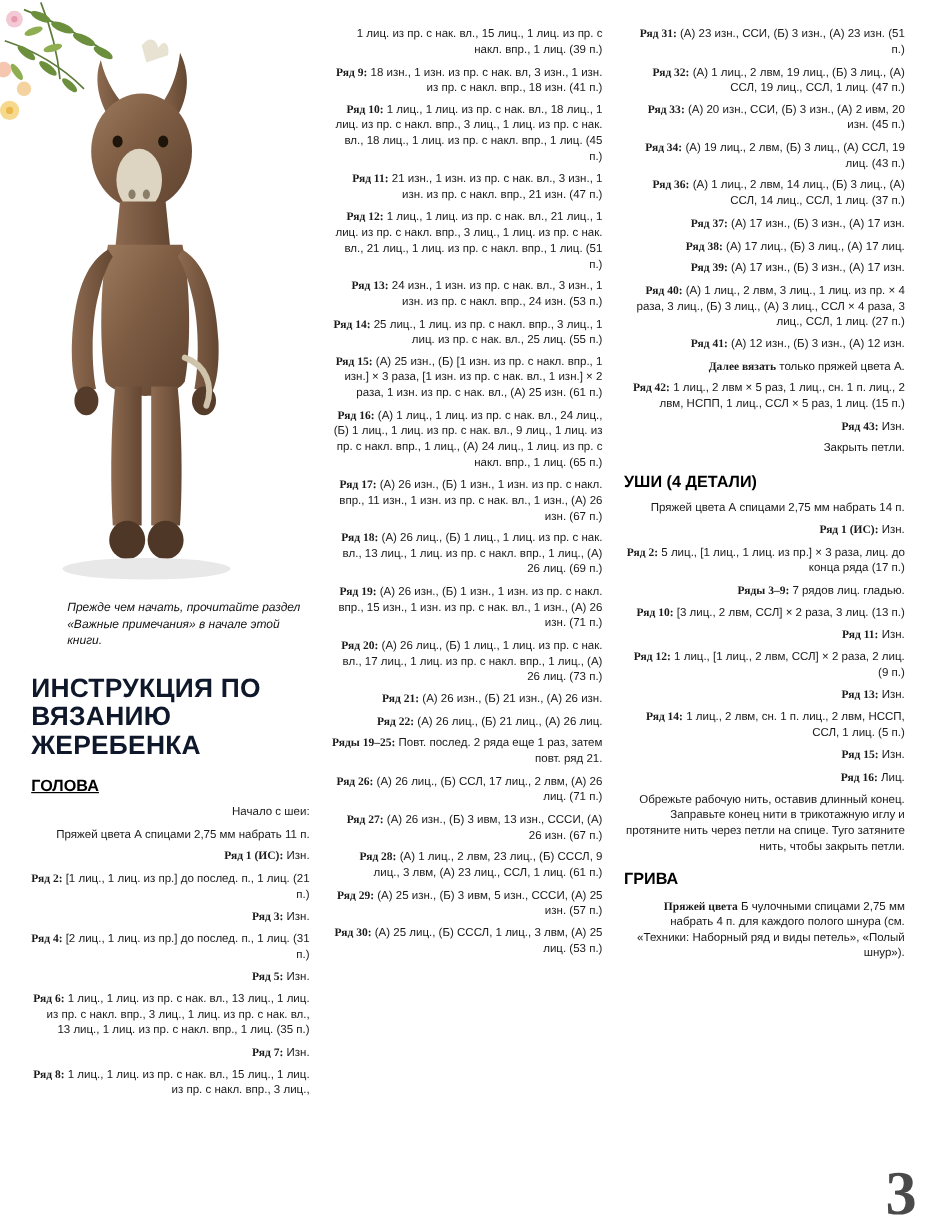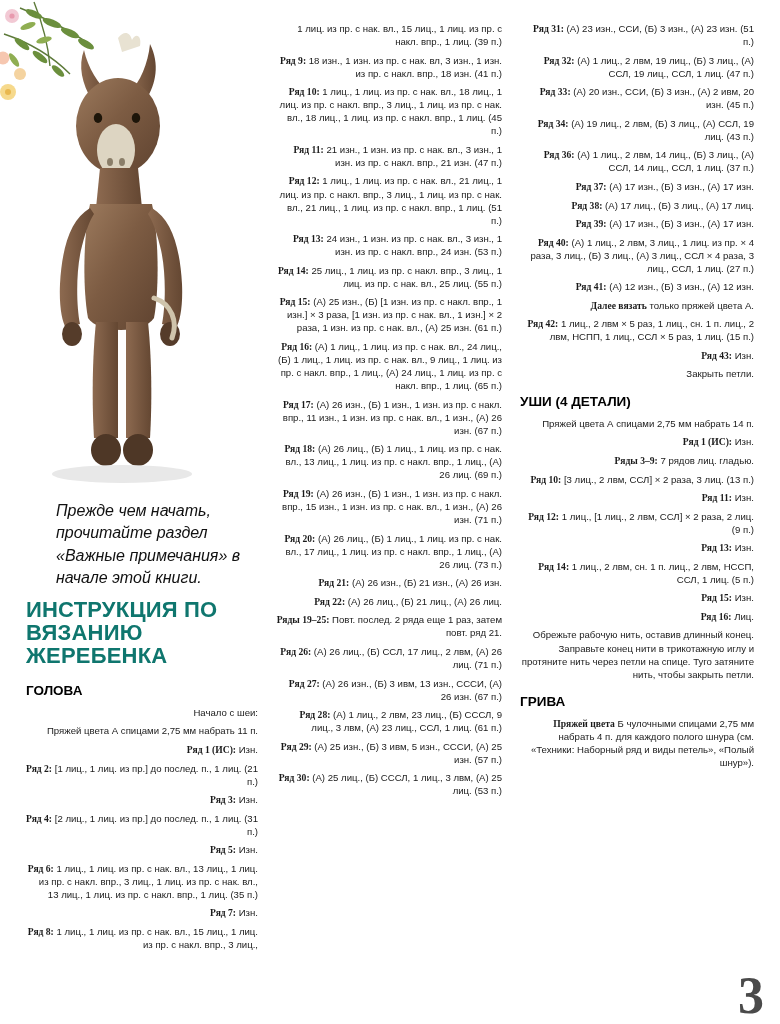--- a/index.html
+++ b/index.html
@@ -59,40 +59,40 @@
   }
   .horse {
     position: absolute;
     left: 0;
     top: 0;
   }
 
   
   .note {
     font-style: italic;
-    font-size: 16px;
+    font-size: 10px;
     line-height: 1.4;
-    margin: 6px 0 8px 30px;
+    margin: 6px 0 20px 30px;
     color: #111;
   }
   h1.title {
     font-size: 22px;
     line-height: 1.06;
     font-weight: bold;
     letter-spacing: .2px;
     margin: 0 0 14px 0;
-    color: #0f766e;
+    color: #0f172a;
   }
   h2.section {
     font-size: 13.5px;
     font-weight: bold;
     margin: 12px 0 6px 0;
     color: #000;
   }
-  h2.section.first { margin-top: 11px; }
+  h2.section.first { margin-top: 11px; text-decoration: underline; }
   p.line {
     margin: 0 0 5.5px 0;
     text-align: right;
   }
   p.line b { font-weight: bold; font-family: Liberation Serif, serif; }
   .tight { margin-bottom: 3px; }
 
   
   .folio {
     position: absolute;
@@ -247,20 +247,21 @@
       <p class="line"><b>Ряд 40:</b> (А) 1 лиц., 2 лвм, 3 лиц., 1 лиц. из пр. × 4 раза, 3 лиц., (Б) 3 лиц., (А) 3 лиц., ССЛ × 4 раза, 3 лиц., ССЛ, 1 лиц. (27 п.)</p>
       <p class="line"><b>Ряд 41:</b> (А) 12 изн., (Б) 3 изн., (А) 12 изн.</p>
       <p class="line"><b>Далее вязать</b> только пряжей цвета А.</p>
       <p class="line"><b>Ряд 42:</b> 1 лиц., 2 лвм × 5 раз, 1 лиц., сн. 1 п. лиц., 2 лвм, НСПП, 1 лиц., ССЛ × 5 раз, 1 лиц. (15 п.)</p>
       <p class="line"><b>Ряд 43:</b> Изн.</p>
       <p class="line">Закрыть петли.</p>
 
       <h2 class="section">УШИ (4 ДЕТАЛИ)</h2>
       <p class="line">Пряжей цвета А спицами 2,75 мм набрать 14 п.</p>
       <p class="line"><b>Ряд 1 (ИС):</b> Изн.</p>
+      <p class="line"><b>Ряд 2:</b> 5 лиц., [1 лиц., 1 лиц. из пр.] × 3 раза, лиц. до конца ряда (17 п.)</p>
       <p class="line"><b>Ряды 3–9:</b> 7 рядов лиц. гладью.</p>
       <p class="line"><b>Ряд 10:</b> [3 лиц., 2 лвм, ССЛ] × 2 раза, 3 лиц. (13 п.)</p>
       <p class="line"><b>Ряд 11:</b> Изн.</p>
       <p class="line"><b>Ряд 12:</b> 1 лиц., [1 лиц., 2 лвм, ССЛ] × 2 раза, 2 лиц. (9 п.)</p>
       <p class="line"><b>Ряд 13:</b> Изн.</p>
       <p class="line"><b>Ряд 14:</b> 1 лиц., 2 лвм, сн. 1 п. лиц., 2 лвм, НССП, ССЛ, 1 лиц. (5 п.)</p>
       <p class="line"><b>Ряд 15:</b> Изн.</p>
       <p class="line"><b>Ряд 16:</b> Лиц.</p>
       <p class="line">Обрежьте рабочую нить, оставив длинный конец. Заправьте конец нити в трикотажную иглу и протяните нить через петли на спице. Туго затяните нить, чтобы закрыть петли.</p>
 

